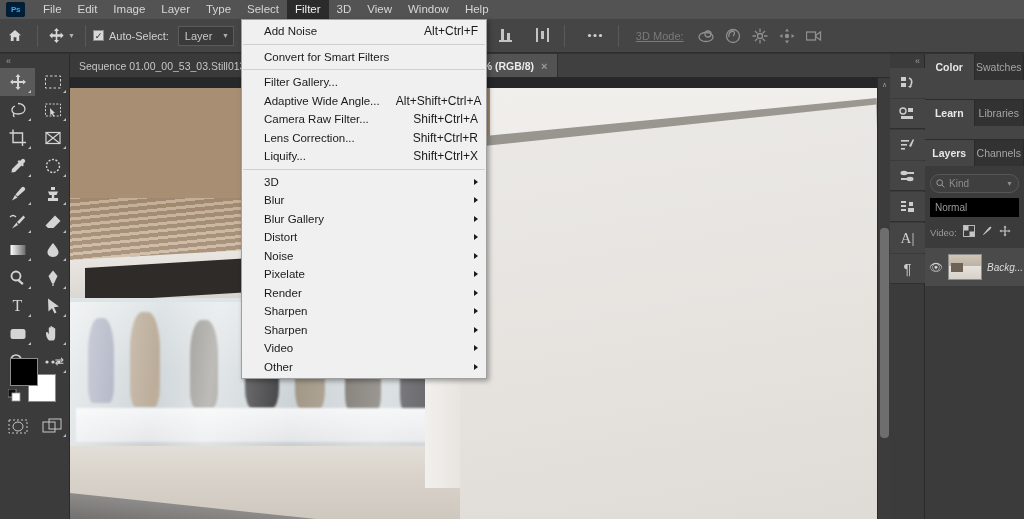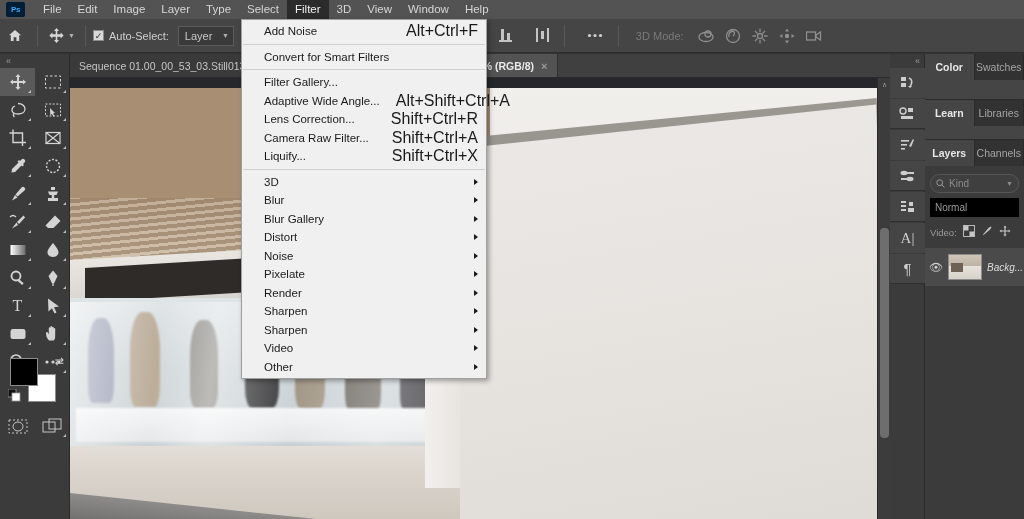--- a/index.html
+++ b/index.html
@@ -44,21 +44,21 @@
   .tool-chip {
     display: flex; align-items: center; gap: 3px;
     height: 26px; padding: 0 3px;
   }
   .chev { font-size: 7px; color: #b0b0b0; }
   .checkbox {
     width: 11px; height: 11px; background: #d8d8d8; border: 1px solid #8a8a8a;
     color: #2a2a2a; font-size: 9px; line-height: 10px; text-align: center;
   }
   .opt-label { color: #cfcfcf; font-size: 11px; white-space: nowrap; }
-  .opt-label.dim { color: #7a7a7a; }
+  .opt-label.dim { color: #7a7a7a; text-decoration: underline; }
   .opt-select {
     display: flex; align-items: center; justify-content: space-between;
     background: #3a3a3a; border: 1px solid #5b5b5b;
     height: 20px; padding: 0 4px 0 6px; min-width: 56px;
     color: #c8c8c8; font-size: 11px; gap: 8px;
   }
   .align-icon { display: flex; align-items: center; justify-content: center; }
 
   
   .tabbar {
@@ -311,21 +311,21 @@
     background: #f0f0f0; border: 1px solid #a0a0a0;
     box-shadow: 2px 2px 5px rgba(0,0,0,0.35);
     padding: 2px 0; z-index: 50;
   }
   .mi {
     display: flex; align-items: center; height: 18.5px;
     padding: 0 8px 0 22px; font-size: 11.5px; color: #1a1a1a;
     white-space: nowrap; position: relative;
   }
   .mi.hl { background: #0078d7; color: #ffffff; }
-  .mi .accel { margin-left: auto; font-size: 16px; padding-left: 16px; }
+  .mi .accel { margin-left: auto; font-size: 12px; padding-left: 16px; }
   .mi .arrow {
     margin-left: auto; width: 0; height: 0;
     border-top: 3.5px solid transparent; border-bottom: 3.5px solid transparent;
     border-left: 4.5px solid #1a1a1a;
   }
   .msep { height: 1px; background: #cfcfcf; margin: 3px 1px 3px 1px; }
 </style>
 </head>
 <body>
 
@@ -814,28 +814,28 @@
       </div>
       <div class="msep"></div>
       <div class="mi">
         <span>Filter Gallery...</span>
       </div>
       <div class="mi">
         <span>Adaptive Wide Angle...</span>
         <span class="accel">Alt+Shift+Ctrl+A</span>
       </div>
       <div class="mi">
+        <span>Camera Raw Filter...</span>
+        <span class="accel">Shift+Ctrl+A</span>
+      </div>
+      <div class="mi">
         <span>Lens Correction...</span>
         <span class="accel">Shift+Ctrl+R</span>
       </div>
       <div class="mi">
-        <span>Camera Raw Filter...</span>
-        <span class="accel">Shift+Ctrl+A</span>
-      </div>
-      <div class="mi">
         <span>Liquify...</span>
         <span class="accel">Shift+Ctrl+X</span>
       </div>
       <div class="msep"></div>
       <div class="mi">
         <span>3D</span>
         <span class="arrow"></span>
       </div>
       <div class="mi">
         <span>Blur</span>

